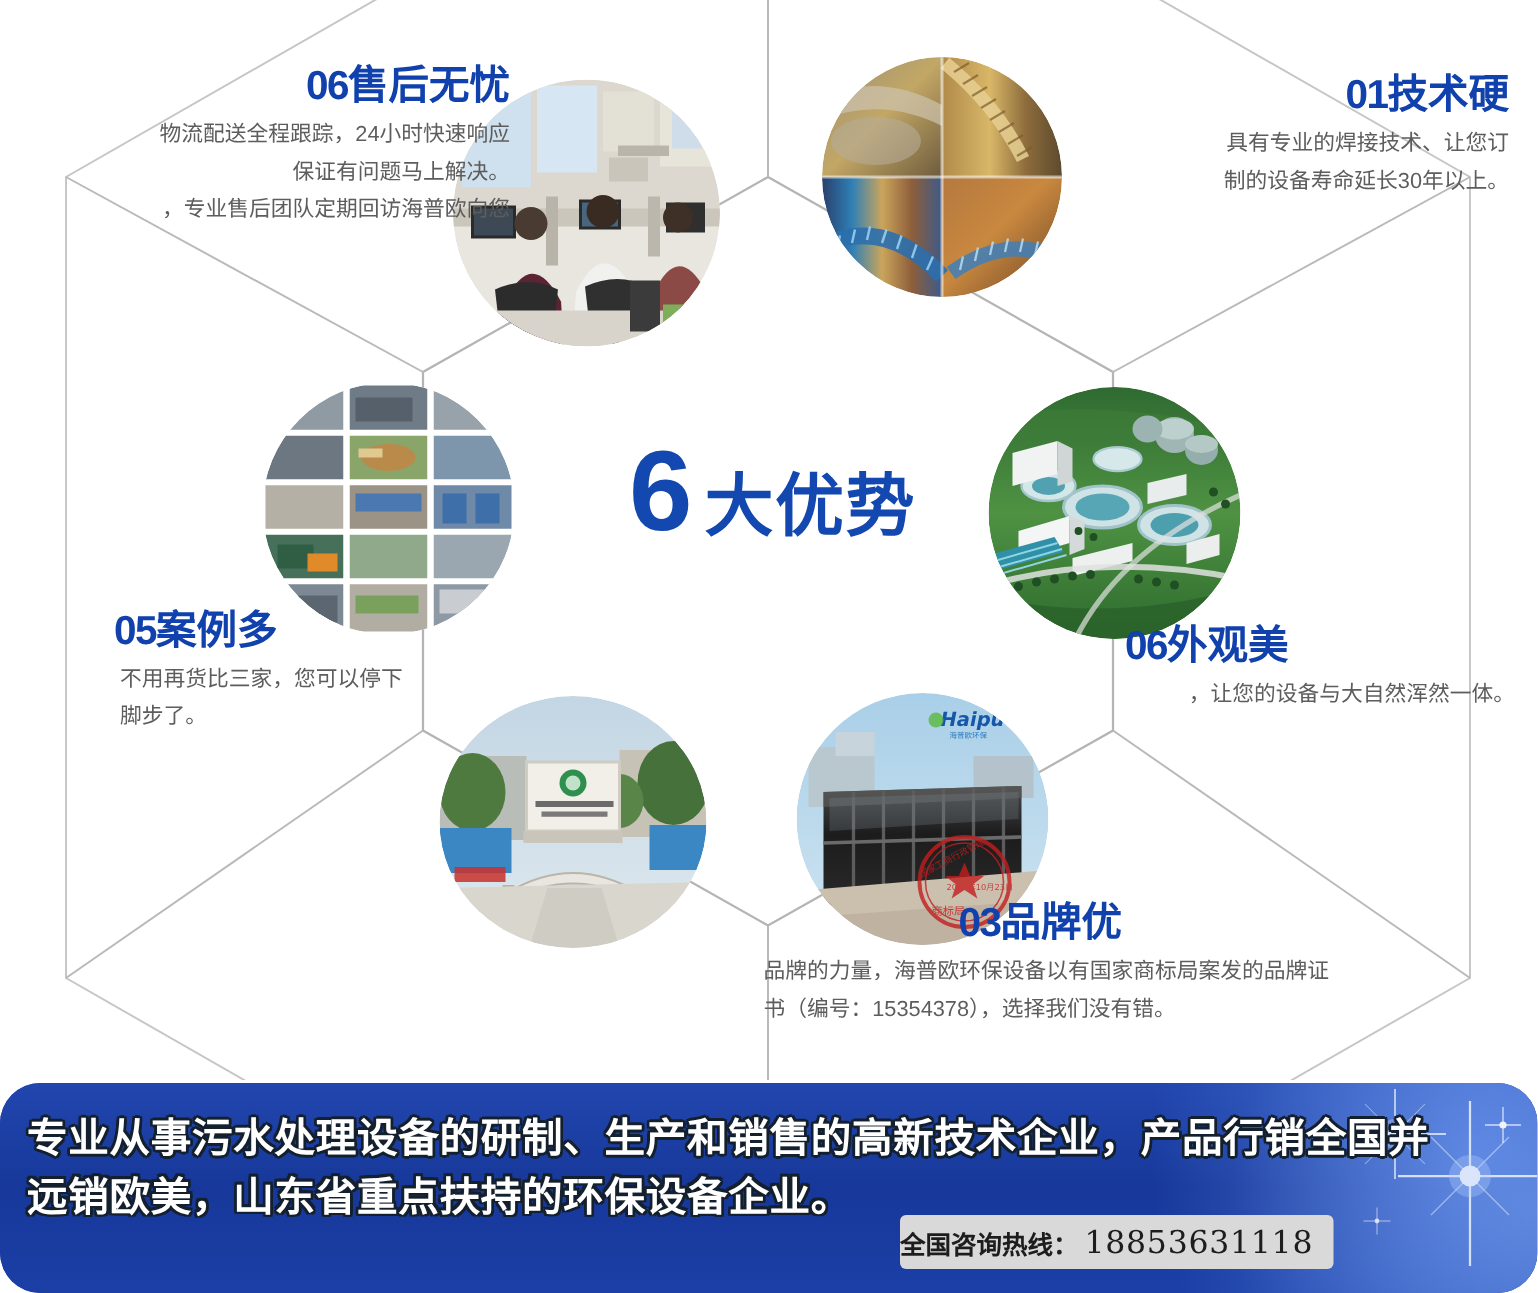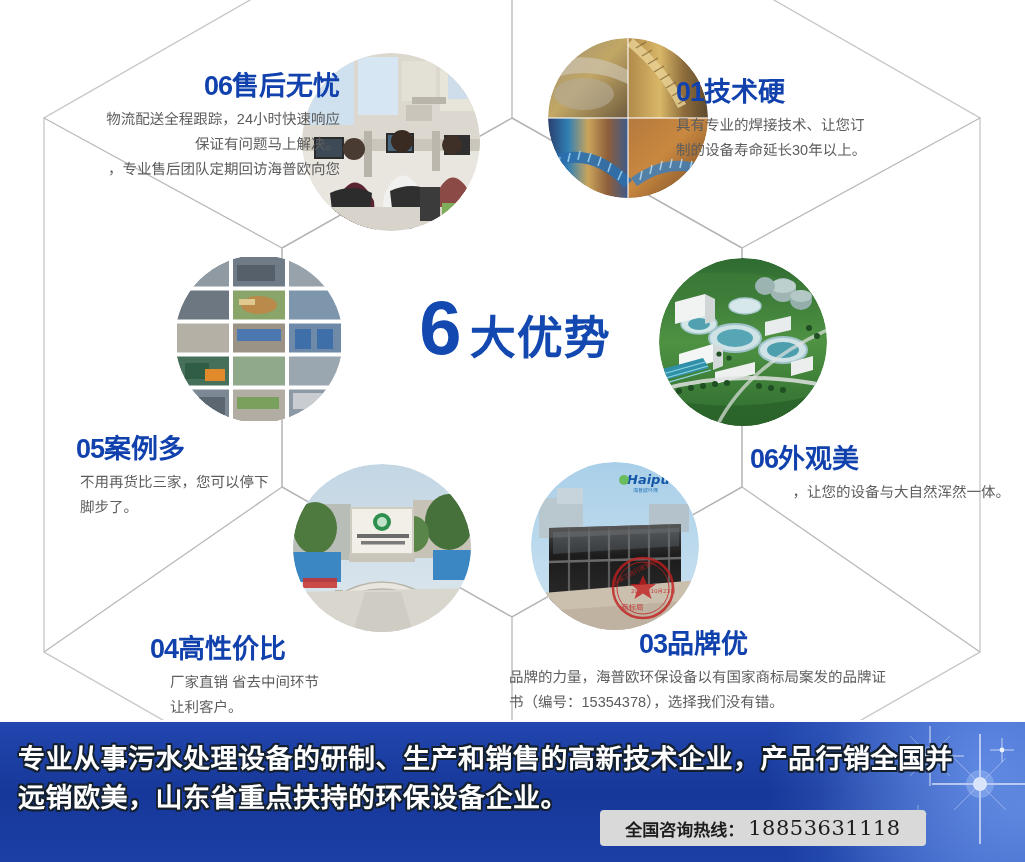--- a/index.html
+++ b/index.html
@@ -31,38 +31,39 @@
     letter-spacing:1px;
   }
 
   
   .photo{
     position:absolute;border-radius:50%;overflow:hidden;
   }
   .photo svg{display:block;width:100%;height:100%;}
 
   
-  .feat{position:absolute;margin-top:29px;}
+  .feat{position:absolute;}
   .feat .title{
     color:#1141AD;font-size:27px;font-weight:bold;line-height:1.15;
     white-space:nowrap;letter-spacing:0px;
   }
   .feat .title .num{letter-spacing:-1px;}
   .feat .desc{
     color:#5d5d5d;font-size:14.5px;line-height:1.72;
     margin-top:5px;
   }
   .feat.align-right{text-align:right;}
   .feat.align-left{text-align:left;}
 
   
   #banner{
     position:absolute;left:0;top:722px;width:1025px;height:140px;
     background:#1B3FA6;
     overflow:hidden;
+    border-radius:27px;
   }
   #banner .bgglow{
     position:absolute;inset:0;
     background:
       radial-gradient(circle at 96% 34%, rgba(120,165,255,.55) 0%, rgba(27,63,166,0) 22%),
       radial-gradient(circle at 100% 62%, rgba(140,185,255,.45) 0%, rgba(27,63,166,0) 20%),
       linear-gradient(180deg,#2146AE 0%, #17389A 50%, #1B3FA6 100%);
   }
   .sparkle{position:absolute;pointer-events:none;}
   #banner .btext{
@@ -70,23 +71,23 @@
     color:#ffffff;font-size:27px;font-weight:bold;line-height:1.45;
     letter-spacing:0.5px;
     text-shadow:
       -1.6px -1.6px 0 #14202e, 1.6px -1.6px 0 #14202e,
       -1.6px  1.6px 0 #14202e, 1.6px  1.6px 0 #14202e,
        0 -1.8px 0 #14202e, 0 1.8px 0 #14202e,
       -1.8px 0 0 #14202e, 1.8px 0 0 #14202e;
     z-index:3;
   }
   #hotline{
-    position:absolute;left:600px;top:810px;width:326px;height:36px;
+    position:absolute;left:600px;top:810px;width:289px;height:36px;
     background:#d9d9d9;border-radius:4px;
-    display:flex;align-items:center;justify-content:center;
+    display:flex;align-items:center;
     z-index:4;
   }
   #hotline .hl-label{
     color:#1d1d1d;font-size:17px;font-weight:bold;letter-spacing:0px;
     font-family:"DejaVu Serif","Liberation Serif",serif;
   }
   #hotline .hl-num{
     color:#1d1d1d;font-size:21px;letter-spacing:0.5px;margin-left:4px;
     font-family:"DejaVu Serif","Liberation Serif",serif;
   }
@@ -251,21 +252,21 @@
             <path d="M112 132 l2 -9"></path>
           <path d="M122 130 l2 -9"></path>
             <path d="M132 130 l2 -9"></path>
             <path d="M142 132 l2 -9"></path>
         </g>
         <line x1="80" y1="0" x2="80" y2="160" stroke="#ffffff" stroke-width="2" opacity=".55"></line>
         <line x1="0" y1="80" x2="160" y2="80" stroke="#ffffff" stroke-width="2" opacity=".55"></line>
       </g>
     </svg>
   </div>
-  <div class="feat align-left" style="left:676px;top:48px;width:330px;">
+  <div class="feat align-left" style="left:676px;top:48px;width:330px;text-align:right;">
     <div class="title">
       <span class="num">01</span><span>技术硬</span>
     </div>
     <div class="desc">
       <div>具有专业的焊接技术、让您订</div>
       <div>制的设备寿命延长30年以上。</div>
     </div>
   </div>
 
   <div class="photo" style="left:659px;top:258px;width:168px;height:168px;">
@@ -453,29 +454,20 @@
         <rect x="128" y="126" width="8" height="30" fill="#b7b2a6"></rect>
 
         <rect x="10" y="114" width="34" height="10" fill="#c9302c" opacity=".85"></rect>
         <rect x="56" y="136" width="66" height="9" fill="#c9302c" opacity=".7"></rect>
 
         <path d="M0 128 l178 -4 l0 44 h-178z" fill="#d9d6ce"></path>
         <path d="M60 168 l12 -40 l36 0 l12 40z" fill="#cfccc4"></path>
       </g>
     </svg>
   </div>
-  <div class="feat align-left" style="left:150px;top:605px;width:330px;">
-    <div class="title">
-      <span class="num">04</span><span>高性价比</span>
-    </div>
-    <div class="desc" style="padding-left:20px;">
-      <div>厂家直销 省去中间环节</div>
-      <div>让利客户。</div>
-    </div>
-  </div>
 
   <div class="photo" style="left:175px;top:255px;width:168px;height:168px;">
     <svg viewBox="0 0 168 168">
       <defs>
         <clipPath id="c05">
             <circle cx="84" cy="84" r="84"></circle>
           </clipPath>
       </defs>
       <g clip-path="url(#c05)">
         <rect width="168" height="168" fill="#ffffff"></rect>

